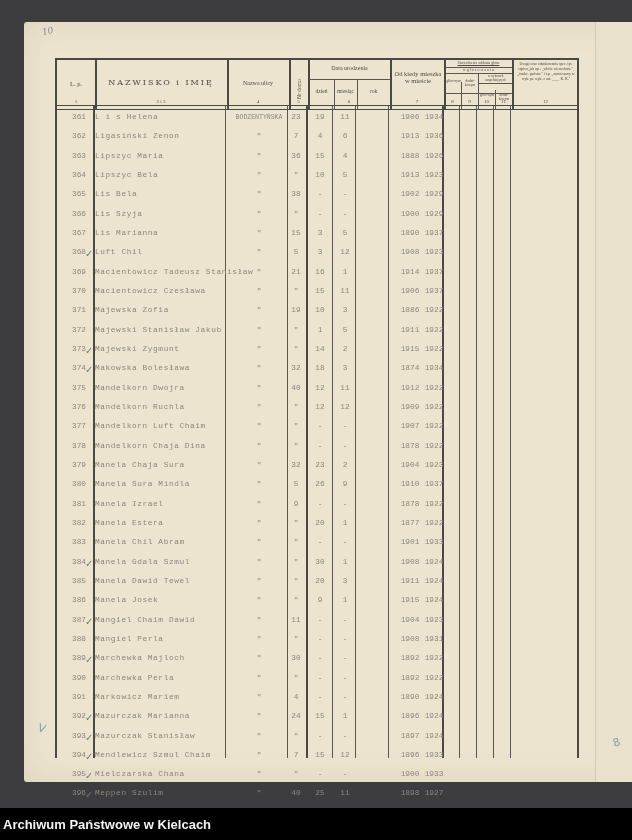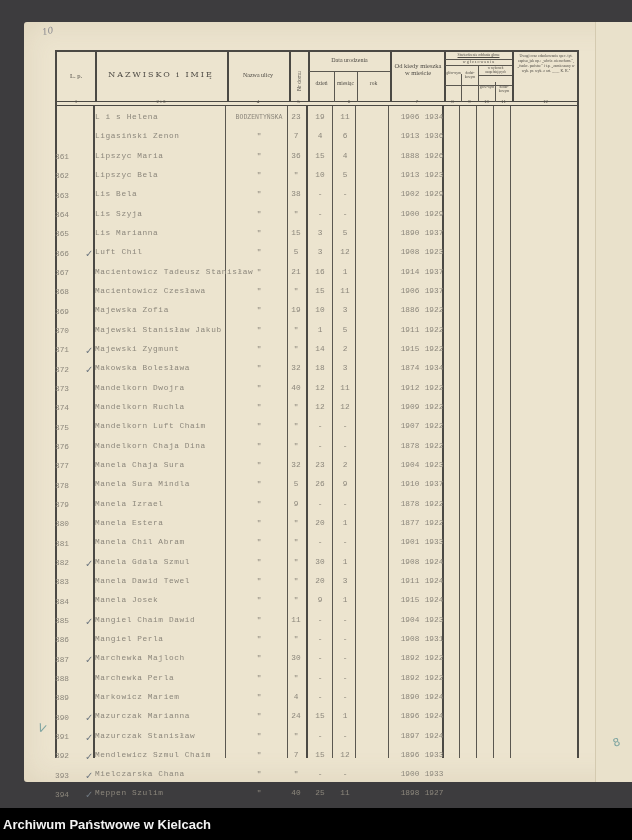--- a/index.html
+++ b/index.html
@@ -14,39 +14,39 @@
     box-shadow: inset 0 0 30px rgba(160,140,100,0.18);
   }
   .paper-right-edge { position: absolute; left: 595px; top: 22px; width: 37px; height: 760px; background: #e9e1cb; border-left: 1px solid #d4cab0; }
 
   .folio { position: absolute; left: 42px; top: 26px; font-size: 9px; color: #8a8a90; font-style: italic; font-family: "DejaVu Serif", serif; transform: rotate(-12deg); }
 
   .ledger {
     position: absolute; left: 55px; top: 46px; width: 524px; height: 712px;
   }
   .hdr {
-    position: absolute; left: 0; top: 4px; width: 524px; height: 52px;
+    position: absolute; left: 0; top: 12px; width: 524px; height: 52px;
     border: 2px solid #4b4944; border-bottom: 1px solid #4b4944;
   }
   .numrow {
     position: absolute; left: 0; top: 52px; width: 524px; height: 8px;
     border-left: 2px solid #4b4944; border-right: 2px solid #4b4944; border-bottom: 1.5px solid #4b4944;
     font-size: 5px; color: #5a5650;
   }
   .vline { position: absolute; top: 0; width: 0; border-left: 1px solid #5a5750; }
   .vline.bold { border-left: 2px solid #4b4944; }
   .h-text { position: absolute; color: #4e4b45; text-align: center; line-height: 1.1; }
 
   .body-lines { position: absolute; left: 0; top: 60px; width: 524px; height: 652px; }
   .body-lines .vline { height: 652px; }
 
   .rows { position: absolute; left: 0; top: 63px; width: 524px; }
   .row { position: relative; height: 19.33px; font-family: "Liberation Mono", monospace; font-size: 7.8px; color: #8c877c; }
   .row span { position: absolute; top: 4px; white-space: nowrap; }
-  .c-lp { left: 0; width: 26px; margin-top: 40px; }
+  .c-lp { left: 17px; width: 26px; }
   .c-name { left: 40px; letter-spacing: 0.6px; }
   .c-street { left: 175px; width: 58px; text-align: center; }
   .c-nr { left: 233px; width: 16px; text-align: center; }
   .c-day { left: 254px; width: 22px; text-align: center; }
   .c-month { left: 278px; width: 24px; text-align: center; }
   .c-year { left: 303px; width: 32px; text-align: center; margin-left: 36px; }
   .c-since { left: 338px; width: 34px; text-align: center; margin-left: 24px; }
   .check { position: absolute; left: 30px; top: 1px; font-family: "DejaVu Sans", sans-serif; font-size: 10px; color: #6f7880; }
 
   .footer-bar { position: absolute; left: 0; top: 808px; width: 632px; height: 32px; background: #000; }

